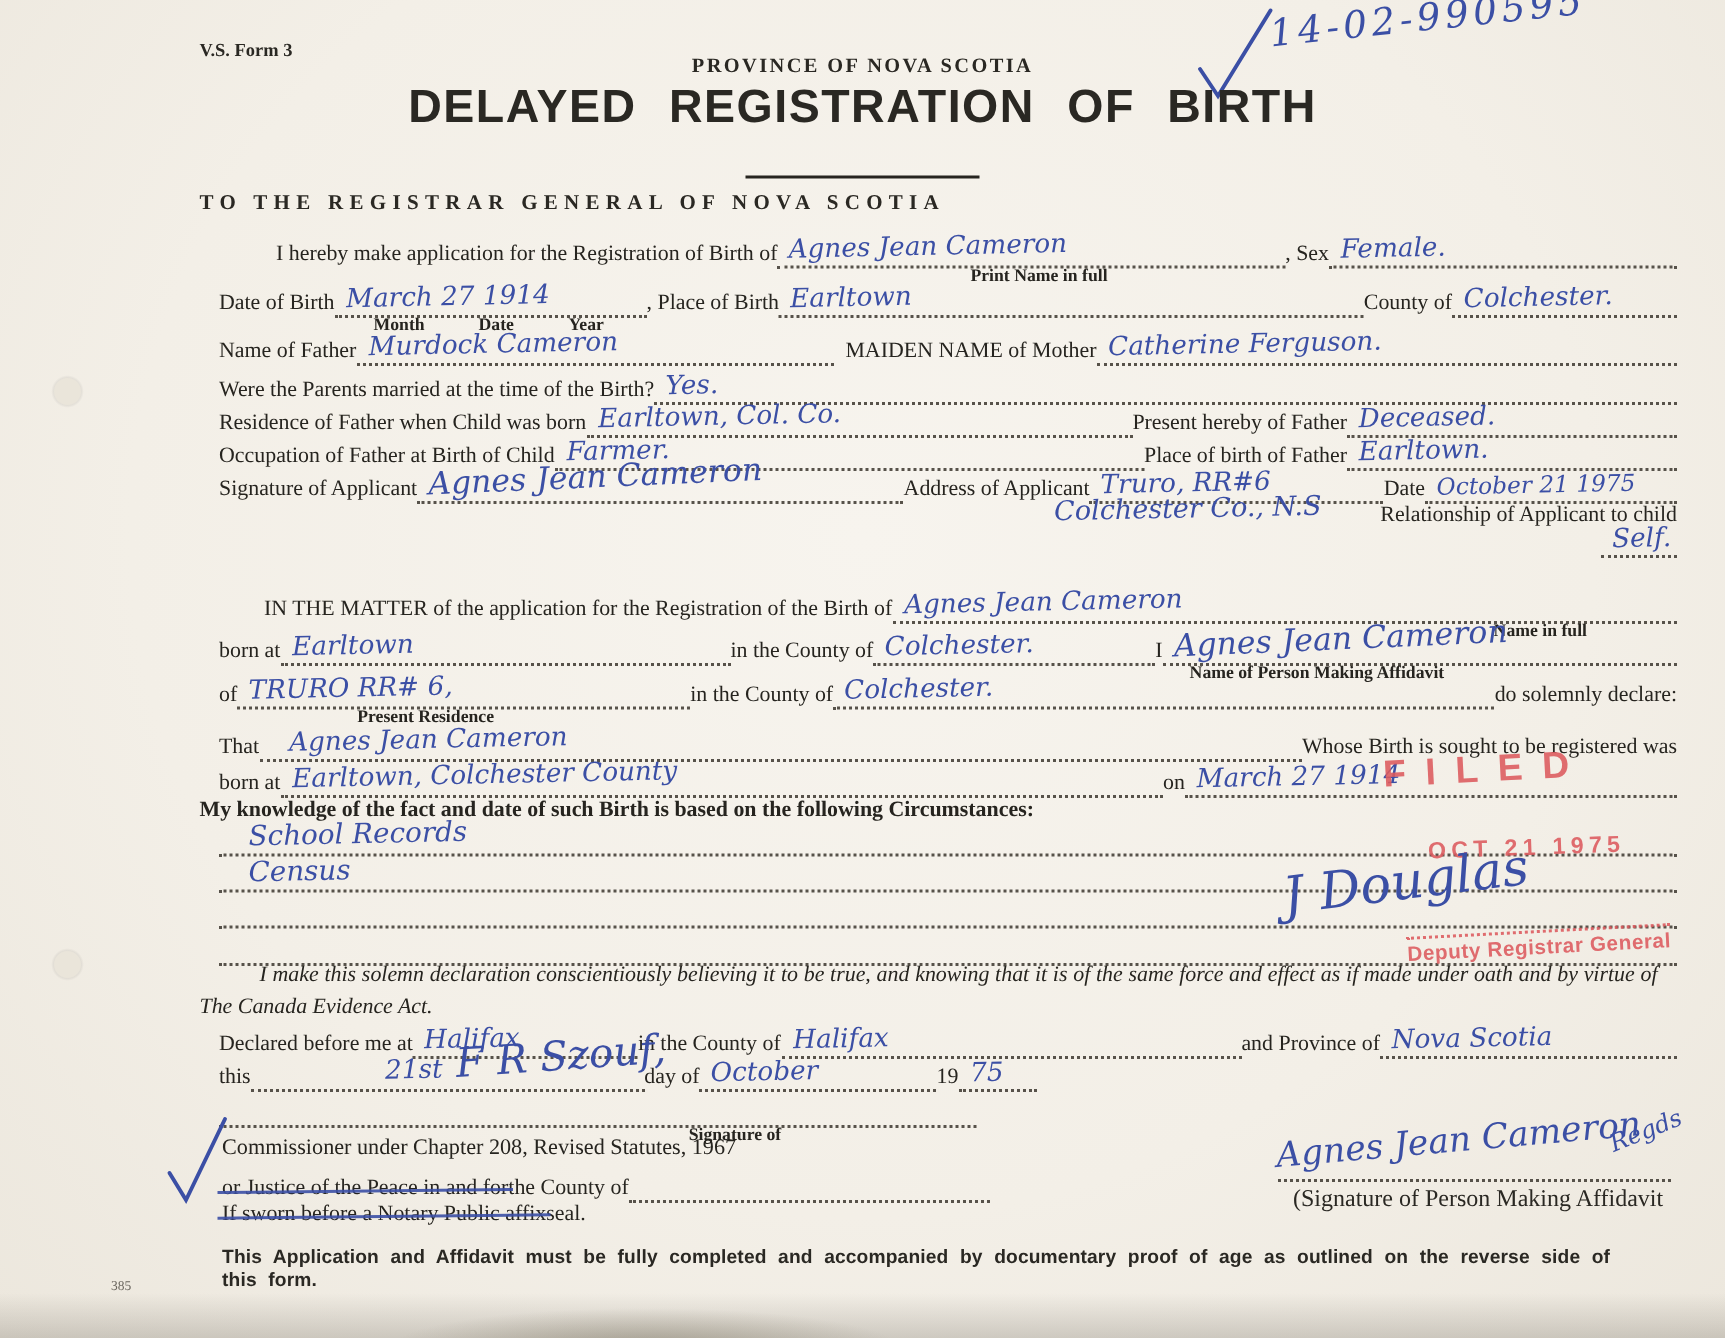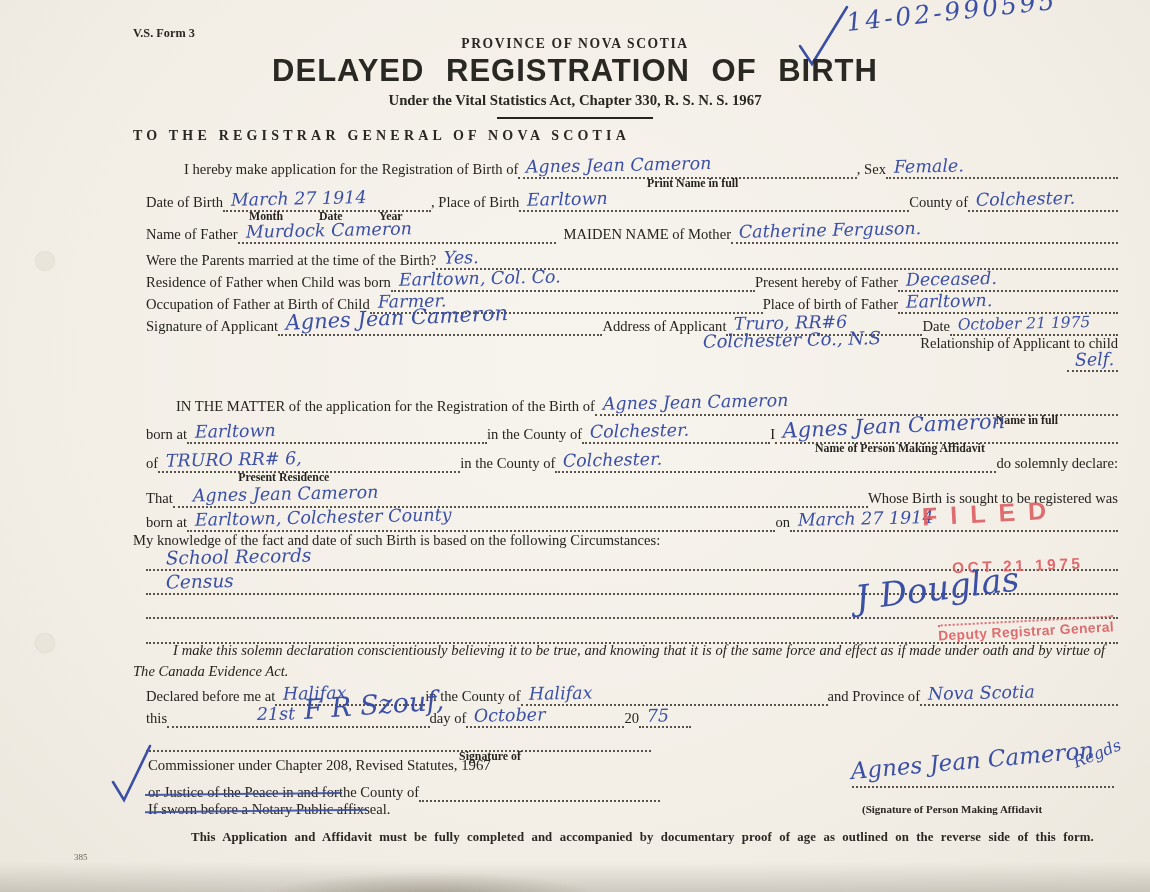--- a/index.html
+++ b/index.html
@@ -42,21 +42,20 @@
 
   <div class="abs" style="left:133px;top:26px;font-size:12.3px;font-weight:bold;">V.S. Form 3</div>
 
   <svg class="check abs" style="left:793px;top:4px;" width="58" height="66" viewBox="0 0 58 66">
       <path d="M54 3 L19 60 L7 42"></path>
     </svg>
   <div class="abs" style="left:848px;top:8px;font-family:'DejaVu Serif',serif;font-style:italic;font-size:25px;color:#3b4fa5;letter-spacing:3px;transform:rotate(-6deg);transform-origin:left bottom;">14-02-990595</div>
 
   <div class="abs center" style="top:36px;font-size:13.6px;font-weight:bold;letter-spacing:1.6px;">PROVINCE OF NOVA SCOTIA</div>
   <div class="abs center" style="top:53px;font-family:'Liberation Sans',sans-serif;font-size:31px;font-weight:bold;letter-spacing:1px;word-spacing:12px;">DELAYED REGISTRATION OF BIRTH</div>
-  <div class="abs center" style="top:92px;font-size:14.8px;font-weight:bold;">Under the Vital Statistics Act, Chapter 330, R. S. N. S. 1967</div>
   <div class="abs" style="left:497px;top:117px;width:156px;border-top:2.4px solid #26241f;"></div>
 
   <div class="abs" style="left:133px;top:128px;font-size:14px;font-weight:bold;letter-spacing:4.2px;">TO THE REGISTRAR GENERAL OF NOVA SCOTIA</div>
 
   <div class="row" style="top:156px;">
     <span class="sp38"></span>
     <span class="lbl">I hereby make application for the Registration of Birth of</span>
     <span class="blank grow">
       <span class="hw">Agnes Jean Cameron</span>
       <span class="note" style="left:38%;">Print Name in full</span>
@@ -163,21 +162,21 @@
     <span class="blank" style="width:300px;">
       <span class="hw">Earltown</span>
     </span>
     <span class="lbl">in the County of</span>
     <span class="blank" style="width:188px;">
       <span class="hw">Colchester.</span>
     </span>
     <span class="lbl">I</span>
     <span class="blank grow" style="overflow:visible;">
       <span class="hw sig" style="white-space:nowrap;">Agnes Jean Cameron</span>
-      <span class="note" style="left:18px;margin-left:22px;">Name of Person Making Affidavit</span>
+      <span class="note" style="left:18px;">Name of Person Making Affidavit</span>
     </span>
   </div>
 
   <div class="row" style="top:450px;">
     <span class="lbl">of</span>
     <span class="blank" style="width:302px;">
       <span class="hw">TRURO  RR# 6,</span>
       <span class="note" style="left:80px;">Present Residence</span>
     </span>
     <span class="lbl">in the County of</span>
@@ -200,21 +199,21 @@
     <span class="blank grow">
       <span class="hw">Earltown, Colchester  County</span>
     </span>
     <span class="lbl">on</span>
     <span class="blank" style="width:328px;">
       <span class="hw">March  27  1914</span>
     </span>
   </div>
   <div class="stamp" style="left:922px;top:499px;font-size:25px;letter-spacing:13px;transform:rotate(-3deg);">FILED</div>
 
-  <div class="abs lbl" style="left:133px;top:532px;">My knowledge of the fact and date of such Birth is based on the following Circumstances:</div>
+  <div class="abs lbl" style="left:133px;top:532px;font-weight:bold;">My knowledge of the fact and date of such Birth is based on the following Circumstances:</div>
 
   <div class="row" style="top:548px;">
     <span class="blank grow">
       <span class="hw" style="padding-left:20px;font-size:18.5px;">School Records</span>
     </span>
   </div>
   <div class="row" style="top:572px;">
     <span class="blank grow">
       <span class="hw" style="padding-left:20px;font-size:18.5px;">Census</span>
     </span>
@@ -249,21 +248,21 @@
 
   <div class="row" style="top:705px;width:545px;">
     <span class="lbl">this</span>
     <span class="blank grow">
       <span class="hw" style="padding-left:90px;">21st</span>
     </span>
     <span class="lbl">day of</span>
     <span class="blank" style="width:158px;">
       <span class="hw">October</span>
     </span>
-    <span class="lbl">20</span>
+    <span class="lbl">19</span>
     <span class="blank" style="width:52px;">
       <span class="hw">75</span>
     </span>
   </div>
 
   <div class="abs" style="left:305px;top:694px;font-family:'DejaVu Serif',serif;font-style:italic;font-size:27px;color:#3b4fa5;transform:rotate(-4deg);transform-origin:left bottom;">F R Szouf,</div>
 
   <div class="row" style="top:729px;width:505px;">
     <span class="blank grow">
       <span class="note" style="left:62%;">Signature of</span>
@@ -284,19 +283,19 @@
 
   <div class="row" style="top:801px;width:400px;left:148px;">
     <span class="lbl struck">If sworn before a Notary Public affix</span>
     <span class="lbl"> seal.</span>
   </div>
 
   <div class="abs" style="left:852px;top:758px;width:262px;">
     <div style="position:absolute;right:-8px;top:-14px;font-family:'DejaVu Serif',serif;font-style:italic;font-size:16px;color:#3b4fa5;transform:rotate(-22deg);">Regds</div>
     <div style="font-family:'DejaVu Serif',serif;font-style:italic;font-size:23px;color:#3b4fa5;transform:rotate(-5deg);transform-origin:left bottom;white-space:nowrap;">Agnes Jean Cameron</div>
     <div style="border-top:2px dotted #57524a;margin-top:2px;"></div>
-    <div style="font-size:11px;font-weight:bold;padding-left:10px;margin-top:15px;">(Signature of Person Making Affidavit</div>
-  </div>
-
-  <div class="abs" style="left:148px;top:830px;width:952px;font-family:Liberation Serif, serif;font-size:12.8px;font-weight:bold;word-spacing:4px;letter-spacing:.1px;margin-left:43px;">This Application and Affidavit must be fully completed and accompanied by documentary proof of age as outlined on the reverse side of this form.</div>
+    <div style="font-size:16px;font-weight:normal;padding-left:10px;margin-top:3px;">(Signature of Person Making Affidavit</div>
+  </div>
+
+  <div class="abs" style="left:148px;top:830px;width:952px;font-family:Liberation Sans, sans-serif;font-size:12.8px;font-weight:bold;word-spacing:4px;letter-spacing:.1px;">This Application and Affidavit must be fully completed and accompanied by documentary proof of age as outlined on the reverse side of this form.</div>
   <div class="abs" style="left:74px;top:852px;font-size:9px;color:#6a665e;">385</div>
 
 </div>
 
 </body></html>

